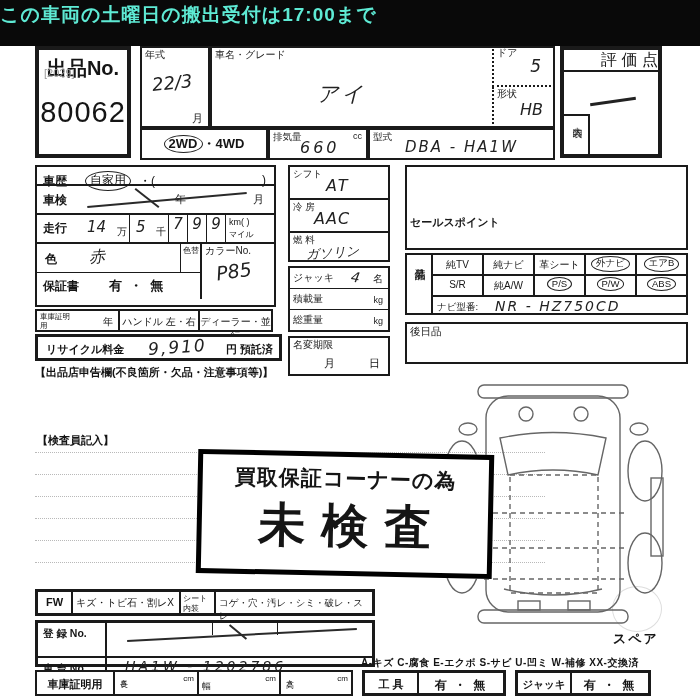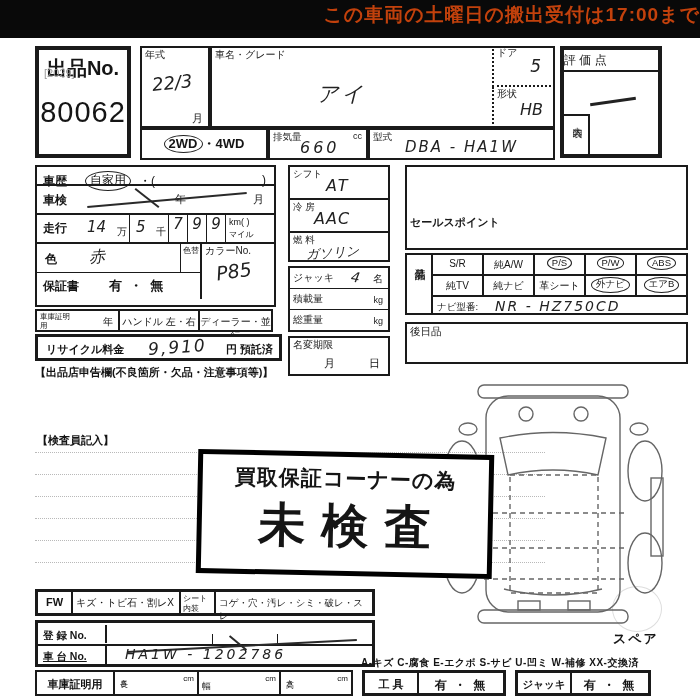--- a/index.html
+++ b/index.html
@@ -11,22 +11,22 @@
   .tl{position:absolute;top:2px;left:3px;}
   .tr{position:absolute;top:2px;right:4px;}
   .br{position:absolute;bottom:2px;right:5px;}
   .center{position:absolute;left:0;right:0;top:50%;transform:translateY(-50%);text-align:center;}
   .hw{font-family:"DejaVu Sans",sans-serif;font-style:italic;color:#222;}
   .ellipse{display:inline-block;border:1.5px solid #222;border-radius:50%;padding:0 4px 1px 4px;}
   .strike{position:absolute;border-top:2px solid #2a2a2a;}
   .vtext{writing-mode:vertical-rl;text-orientation:upright;letter-spacing:1px;}
   .dotline{position:absolute;border-top:1px dotted #b9b9b9;height:0;z-index:1;}
   .flexrow{display:flex;align-items:stretch;}
-  .banner{position:absolute;left:0;top:0;width:700px;height:38px;background:#090909;color:#c2410c;
-          font-size:19px;font-weight:bold;text-align:right;line-height:30px;letter-spacing:1px;}
+  .banner{position:absolute;left:0;top:0;width:700px;height:46px;background:#090909;color:#5eead4;
+          font-size:19px;font-weight:bold;text-align:left;line-height:30px;letter-spacing:1px;}
 </style>
 </head>
 <body>
 
 <div class="sheet">
 
   <div class="banner">この車両の土曜日の搬出受付は17:00まで</div>
 
   <div class="cell abs" style="left:35px;top:46px;width:96px;height:112px;border-width:4px;">
     <div class="abs" style="top:5px;left:0;right:0;text-align:center;font-size:20px;font-weight:bold;">出品No.</div>
@@ -64,21 +64,21 @@
     <span class="lbl tl" style="font-size:9.5px;">排気量</span>
     <span class="lbl tr" style="font-size:9px;">cc</span>
     <span class="hw" style="position:absolute;bottom:1px;left:30px;font-size:16px;letter-spacing:3px;">660</span>
   </div>
   <div class="cell" style="left:368px;top:128px;width:187px;height:32px;">
     <span class="lbl tl" style="font-size:9.5px;">型式</span>
     <span class="hw" style="position:absolute;bottom:2px;left:35px;font-size:15px;letter-spacing:2px;">DBA - HA1W</span>
   </div>
 
   <div class="cell" style="left:560px;top:46px;width:102px;height:112px;border-width:4px;">
-    <div style="height:20px;border-bottom:2px solid #1a1a1a;text-align:left;font-size:12px;line-height:20px;">評 価 点</div>
+    <div style="height:20px;border-bottom:2px solid #1a1a1a;text-align:right;font-size:16px;line-height:20px;">評 価 点</div>
     <div class="abs" style="left:26px;top:50px;width:46px;border-top:3px solid #222;transform:rotate(-8deg);"></div>
     <div class="abs" style="left:0;bottom:0;width:26px;height:40px;border-top:2px solid #1a1a1a;border-right:2px solid #1a1a1a;">
       <span class="vtext" style="position:absolute;left:6px;top:3px;font-size:10px;">内装</span>
     </div>
   </div>
 
   <div class="cell" style="left:35px;top:165px;width:241px;height:142px;padding:0;">
 
     <div style="height:17px;position:relative;font-size:12px;">
       <span style="position:absolute;left:6px;top:6px;font-weight:bold;font-size:12px;">車歴</span>
@@ -173,32 +173,32 @@
   <div class="cell" style="left:405px;top:165px;width:283px;height:85px;">
     <span class="lbl tl" style="font-size:11px;font-weight:bold;margin-top:48px;">セールスポイント</span>
   </div>
 
   <div class="cell flexrow" style="left:405px;top:253px;width:283px;height:62px;">
     <div style="width:24px;border-right:2px solid #1a1a1a;position:relative;">
       <span class="vtext" style="position:absolute;left:5px;top:4px;font-size:11px;">装備品</span>
     </div>
     <div style="flex:1;display:flex;flex-direction:column;">
       <div class="flexrow" style="height:19px;border-bottom:2px solid #1a1a1a;font-size:10px;text-align:center;">
+        <div style="flex:1;border-right:2px solid #1a1a1a;padding-top:3px;">純TV</div>
+        <div style="flex:1;border-right:2px solid #1a1a1a;padding-top:3px;">純ナビ</div>
+        <div style="flex:1;border-right:2px solid #1a1a1a;padding-top:3px;">革シート</div>
+        <div style="flex:1;border-right:2px solid #1a1a1a;padding-top:1px;"><span class="ellipse" style="font-size:9.5px;">外ナビ</span></div>
+        <div style="flex:1;padding-top:1px;"><span class="ellipse" style="font-size:9.5px;">エアB</span></div>
+      </div>
+      <div class="flexrow" style="height:19px;border-bottom:2px solid #1a1a1a;font-size:10px;text-align:center;">
         <div style="flex:1;border-right:2px solid #1a1a1a;padding-top:3px;">S/R</div>
         <div style="flex:1;border-right:2px solid #1a1a1a;padding-top:3px;">純A/W</div>
         <div style="flex:1;border-right:2px solid #1a1a1a;padding-top:1px;"><span class="ellipse" style="font-size:9.5px;">P/S</span></div>
         <div style="flex:1;border-right:2px solid #1a1a1a;padding-top:1px;"><span class="ellipse" style="font-size:9.5px;">P/W</span></div>
         <div style="flex:1;padding-top:1px;"><span class="ellipse" style="font-size:9.5px;">ABS</span></div>
-      </div>
-      <div class="flexrow" style="height:19px;border-bottom:2px solid #1a1a1a;font-size:10px;text-align:center;">
-        <div style="flex:1;border-right:2px solid #1a1a1a;padding-top:3px;">純TV</div>
-        <div style="flex:1;border-right:2px solid #1a1a1a;padding-top:3px;">純ナビ</div>
-        <div style="flex:1;border-right:2px solid #1a1a1a;padding-top:3px;">革シート</div>
-        <div style="flex:1;border-right:2px solid #1a1a1a;padding-top:1px;"><span class="ellipse" style="font-size:9.5px;">外ナビ</span></div>
-        <div style="flex:1;padding-top:1px;"><span class="ellipse" style="font-size:9.5px;">エアB</span></div>
       </div>
       <div style="flex:1;position:relative;">
         <span style="position:absolute;left:4px;top:4px;font-size:9.5px;">ナビ型番:</span>
         <span class="hw" style="position:absolute;left:62px;top:1px;font-size:14px;letter-spacing:2px;">NR - HZ750CD</span>
       </div>
     </div>
   </div>
 
   <div class="cell" style="left:405px;top:322px;width:283px;height:42px;">
     <span class="lbl tl" style="font-size:10.5px;">後日品</span>
@@ -262,21 +262,21 @@
   </div>
 
   <div class="cell flexrow" style="left:35px;top:589px;width:340px;height:27px;border-width:3px;">
     <div style="width:33px;border-right:2px solid #1a1a1a;text-align:center;padding-top:4px;font-size:11px;font-weight:bold;">FW</div>
     <div style="width:103px;border-right:2px solid #1a1a1a;padding:4px 0 0 3px;font-size:10px;">キズ・トビ石・割レX</div>
     <div style="width:31px;border-right:2px solid #1a1a1a;padding:2px 0 0 2px;font-size:8px;line-height:1.25;">シート内装</div>
     <div style="flex:1;padding:5px 0 0 3px;font-size:9.5px;">コゲ・穴・汚レ・シミ・破レ・スレ</div>
   </div>
 
   <div class="cell" style="left:35px;top:620px;width:340px;height:47px;border-width:3px;">
-    <div style="height:21px;display:flex;position:relative;align-items:center;">
+    <div style="height:33px;display:flex;position:relative;">
       <div style="width:62px;border-right:2px solid #1a1a1a;padding:4px 0 0 5px;font-size:10.5px;font-weight:bold;">登 録 No.</div>
       <div style="flex:1;position:relative;">
         <div class="abs" style="left:105px;top:0;height:12px;border-left:1.5px solid #1a1a1a;"></div>
         <div class="abs" style="left:170px;top:0;height:12px;border-left:1.5px solid #1a1a1a;"></div>
         <div class="strike" style="left:20px;top:11px;width:230px;transform:rotate(-3deg);"></div>
         <div class="strike" style="left:120px;top:8px;width:22px;transform:rotate(40deg);"></div>
       </div>
     </div>
     <div style="height:20px;display:flex;border-top:2px solid #1a1a1a;text-decoration:underline;">
       <div style="width:62px;border-right:2px solid #1a1a1a;padding:4px 0 0 5px;font-size:10.5px;font-weight:bold;">車 台 No.</div>

